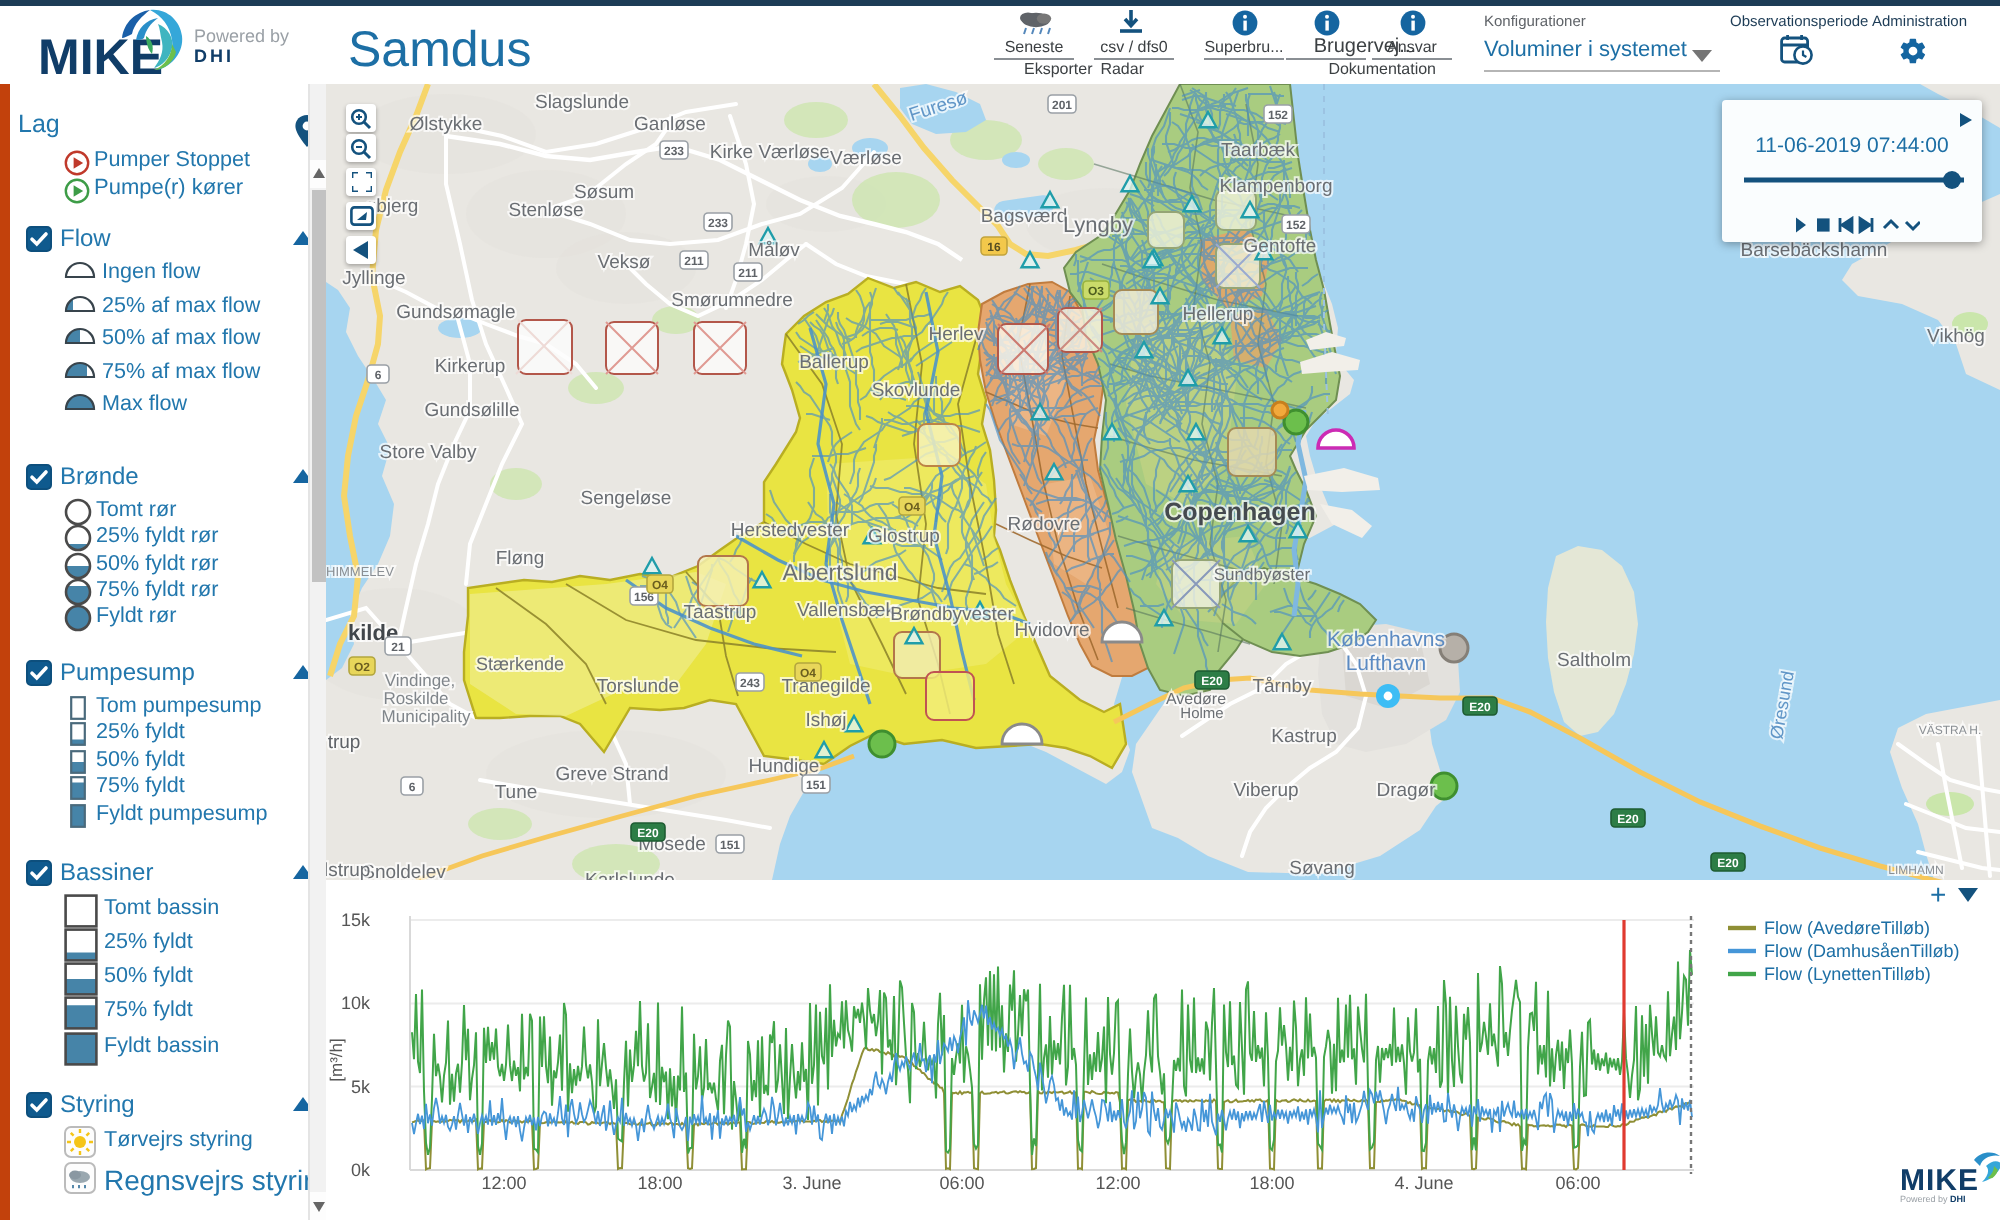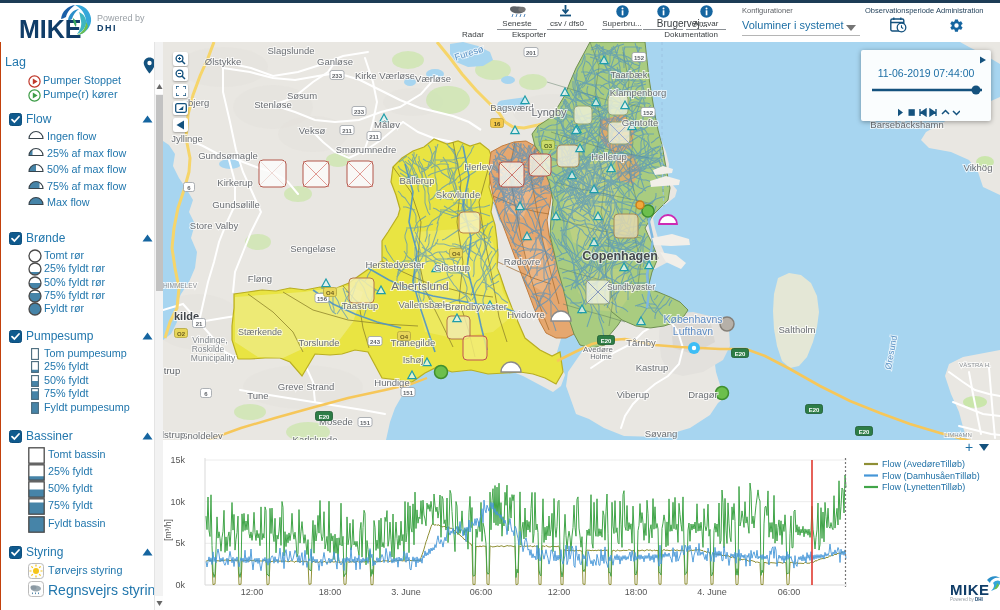--- a/index.html
+++ b/index.html
@@ -12,31 +12,32 @@
     <svg width="36" height="36" viewBox="0 0 36 36" style="position:absolute;left:58px;top:2px">
 <path d="M3,17 C4,9 10,4 17,3 C13,6 9,10 8,15 C6,16 4,17 3,17 Z" fill="#1a5fa8"></path>
 <path d="M10,18 C11,12 15,8 21,7 C17,10 15,13 14,17 C13,18 11,18 10,18 Z" fill="#2a8fc9"></path>
 <path d="M17,3 C25,2 32,8 33,16 C34,24 28,31 21,33 C26,29 29,24 28,18 C27,11 23,6 17,3 Z" fill="#35a7d9"></path>
 <path d="M21,10 C26,12 29,17 28,22 C27,27 23,31 19,32 C22,28 24,24 23,19 C22,15 22,12 21,10 Z" fill="#3fb5c0"></path>
 <path d="M15,16 C18,18 19,21 18,25 C16,23 15,19 15,16 Z" fill="#3aaa60"></path>
 <path d="M28,20 C28,26 24,31 19,33 C24,33 29,29 30,24 Z" fill="#6cbf4c"></path>
 </svg>
     <span style="position:absolute;left:97px;top:13px;font-size:9px;color:#9aa0a6">Powered by</span>
     <span style="position:absolute;left:97px;top:23px;font-size:9px;font-weight:bold;color:#103d68;letter-spacing:1.5px">DHI</span>
+    <span style="position:absolute;left:174px;top:11px;font-size:25px;color:#1d6fa5">Samdus</span>
     <svg width="20" height="13" viewBox="0 0 20 13" style="position:absolute;left:508px;top:5px">
 <ellipse cx="10" cy="5" rx="7" ry="3.6" fill="#5f6368"></ellipse>
       <ellipse cx="6" cy="4" rx="4" ry="2.8" fill="#5f6368"></ellipse>
 <ellipse cx="14" cy="4.3" rx="3.6" ry="2.6" fill="#777"></ellipse>
 <g stroke="#5588bb" stroke-width="1">
         <path d="M5,9 l-1,3 M9,9 l-1,3 M13,9 l-1,3 M17,9 l-1,3"></path>
       </g>
     </svg>
     <div style="position:absolute;left:472px;top:20px;width:90px;text-align:center;font-size:8px;color:#3c4043;line-height:8.5px">Seneste</div>
     <div style="position:absolute;left:497.0px;top:28.5px;width:40px;border-top:1px solid #8a8f94"></div>
-    <div style="position:absolute;left:462px;top:30px;width:110px;text-align:left;font-size:8px;color:#3c4043">Radar</div>
+    <div style="position:absolute;left:462px;top:30px;width:110px;text-align:right;font-size:8px;color:#3c4043">Radar</div>
     <svg width="13" height="12" viewBox="0 0 13 12" style="position:absolute;left:559px;top:5px">
 <path d="M6.5,0 V7 M3.5,4.5 L6.5,7.8 L9.5,4.5" stroke="#14527e" stroke-width="1.8" fill="none"></path>
 <path d="M1,10.5 H12" stroke="#14527e" stroke-width="1.8"></path>
     </svg>
     <div style="position:absolute;left:522px;top:20px;width:90px;text-align:center;font-size:8px;color:#3c4043;line-height:8.5px">csv / dfs0</div>
     <div style="position:absolute;left:547.0px;top:28.5px;width:40px;border-top:1px solid #8a8f94"></div>
     <div style="position:absolute;left:512px;top:30px;width:110px;font-size:8px;color:#3c4043">Eksporter</div>
     <svg width="13" height="13" viewBox="0 0 13 13" style="position:absolute;left:615.5px;top:5px">
       <circle cx="6.5" cy="6.5" r="6.2" fill="#1565a0"></circle>
       <rect x="5.7" y="5.3" width="1.7" height="5" fill="#fff"></rect>
@@ -70,21 +71,21 @@
 <rect x="0.8" y="2" width="13" height="12" rx="1.5" fill="none" stroke="#14527e" stroke-width="1.4"></rect>
 <path d="M0.8,5.5 H13.8 M3.8,0.5 V3 M10.8,0.5 V3" stroke="#14527e" stroke-width="1.4"></path>
 <circle cx="11.5" cy="10.5" r="4.3" fill="#fff" stroke="#14527e" stroke-width="1.3"></circle>
 <path d="M11.5,8.2 V10.5 L13.2,11.5" stroke="#14527e" stroke-width="1.1" fill="none"></path>
     </svg>
     <span style="position:absolute;left:936px;top:6px;font-size:7.5px;color:#1d3c56">Administration</span>
     <svg width="15" height="15" viewBox="0 0 24 24" style="position:absolute;left:949px;top:18px">
 <path fill="#1565a0" d="M19.4,13 a7.5,7.5 0 0 0 0.1,-1 a7.5,7.5 0 0 0 -0.1,-1 l2.1,-1.6 a0.5,0.5 0 0 0 0.1,-0.6 l-2,-3.4 a0.5,0.5 0 0 0 -0.6,-0.2 l-2.5,1 a7.6,7.6 0 0 0 -1.7,-1 l-0.4,-2.6 a0.5,0.5 0 0 0 -0.5,-0.4 h-4 a0.5,0.5 0 0 0 -0.5,0.4 l-0.4,2.6 a7.6,7.6 0 0 0 -1.7,1 l-2.5,-1 a0.5,0.5 0 0 0 -0.6,0.2 l-2,3.4 a0.5,0.5 0 0 0 0.1,0.6 l2.1,1.6 a7.5,7.5 0 0 0 -0.1,1 a7.5,7.5 0 0 0 0.1,1 l-2.1,1.6 a0.5,0.5 0 0 0 -0.1,0.6 l2,3.4 a0.5,0.5 0 0 0 0.6,0.2 l2.5,-1 a7.6,7.6 0 0 0 1.7,1 l0.4,2.6 a0.5,0.5 0 0 0 0.5,0.4 h4 a0.5,0.5 0 0 0 0.5,-0.4 l0.4,-2.6 a7.6,7.6 0 0 0 1.7,-1 l2.5,1 a0.5,0.5 0 0 0 0.6,-0.2 l2,-3.4 a0.5,0.5 0 0 0 -0.1,-0.6 Z M12,15.5 A3.5,3.5 0 1 1 12,8.5 A3.5,3.5 0 0 1 12,15.5 Z"></path>
     </svg>
   </div>
-<div style="position:absolute;left:0;top:42px;width:154px;height:568px;background:#fff;border-left:1px solid #c2410c">
+<div style="position:absolute;left:0;top:42px;width:154px;height:568px;background:#fff;border-left:5px solid #c2410c">
     <div style="position:absolute;left:0;top:21.0px;width:154px;height:0">
       <span style="position:absolute;left:4px;top:-8px;font-size:12.5px;color:#2277ad">Lag</span>
       <svg width="13" height="17" viewBox="0 0 13 17" style="position:absolute;left:142px;top:-6px">
         <path d="M6.5,0.5 C3,0.5 0.7,3 0.7,6 C0.7,10 6.5,16.5 6.5,16.5 C6.5,16.5 12.3,10 12.3,6 C12.3,3 10,0.5 6.5,0.5 Z" fill="#14527e"></path>
         <circle cx="6.5" cy="6" r="2.2" fill="#fff"></circle>
       </svg>
     </div>
     <div style="position:absolute;left:0;top:39.0px;width:154px;height:0">
       <svg width="13" height="13" viewBox="0 0 13 13" style="position:absolute;left:27px;top:-6.5px">
         <circle cx="6.5" cy="6.5" r="5.6" fill="none" stroke="#c0392b" stroke-width="1.2"></circle>

